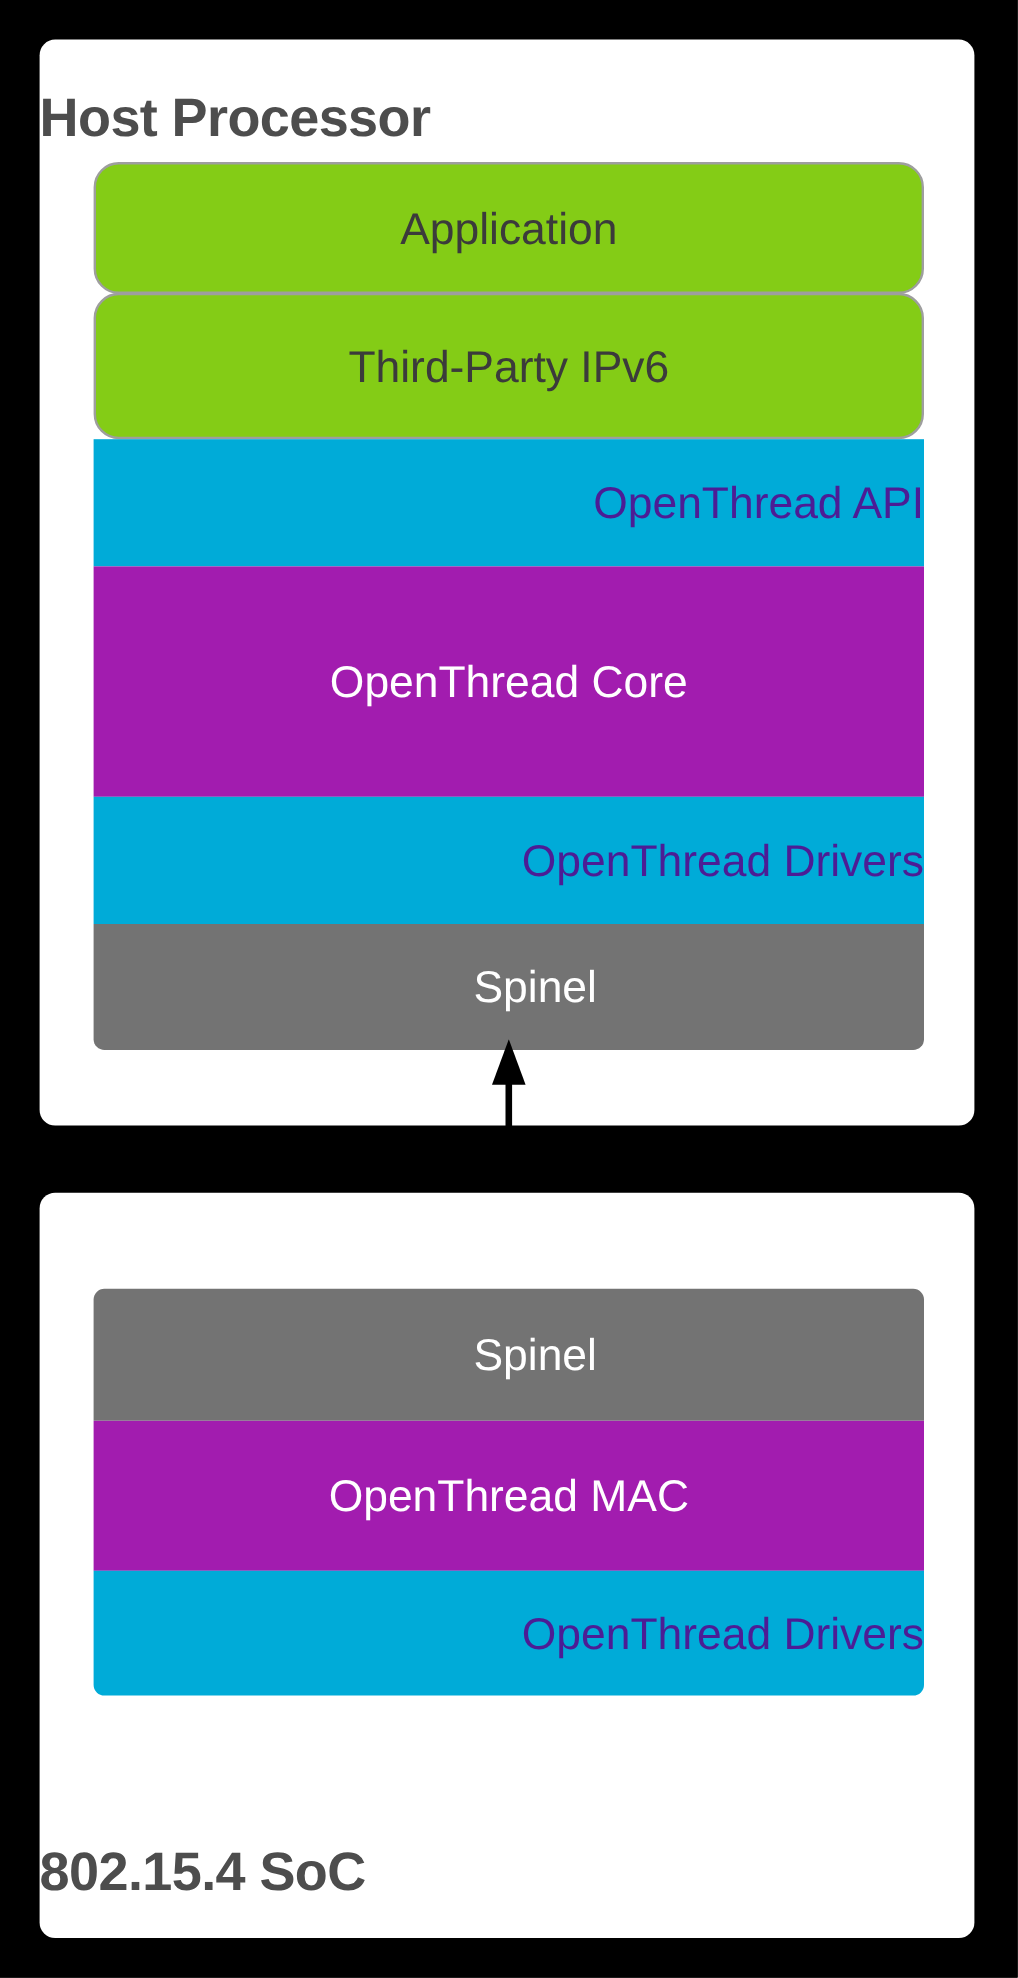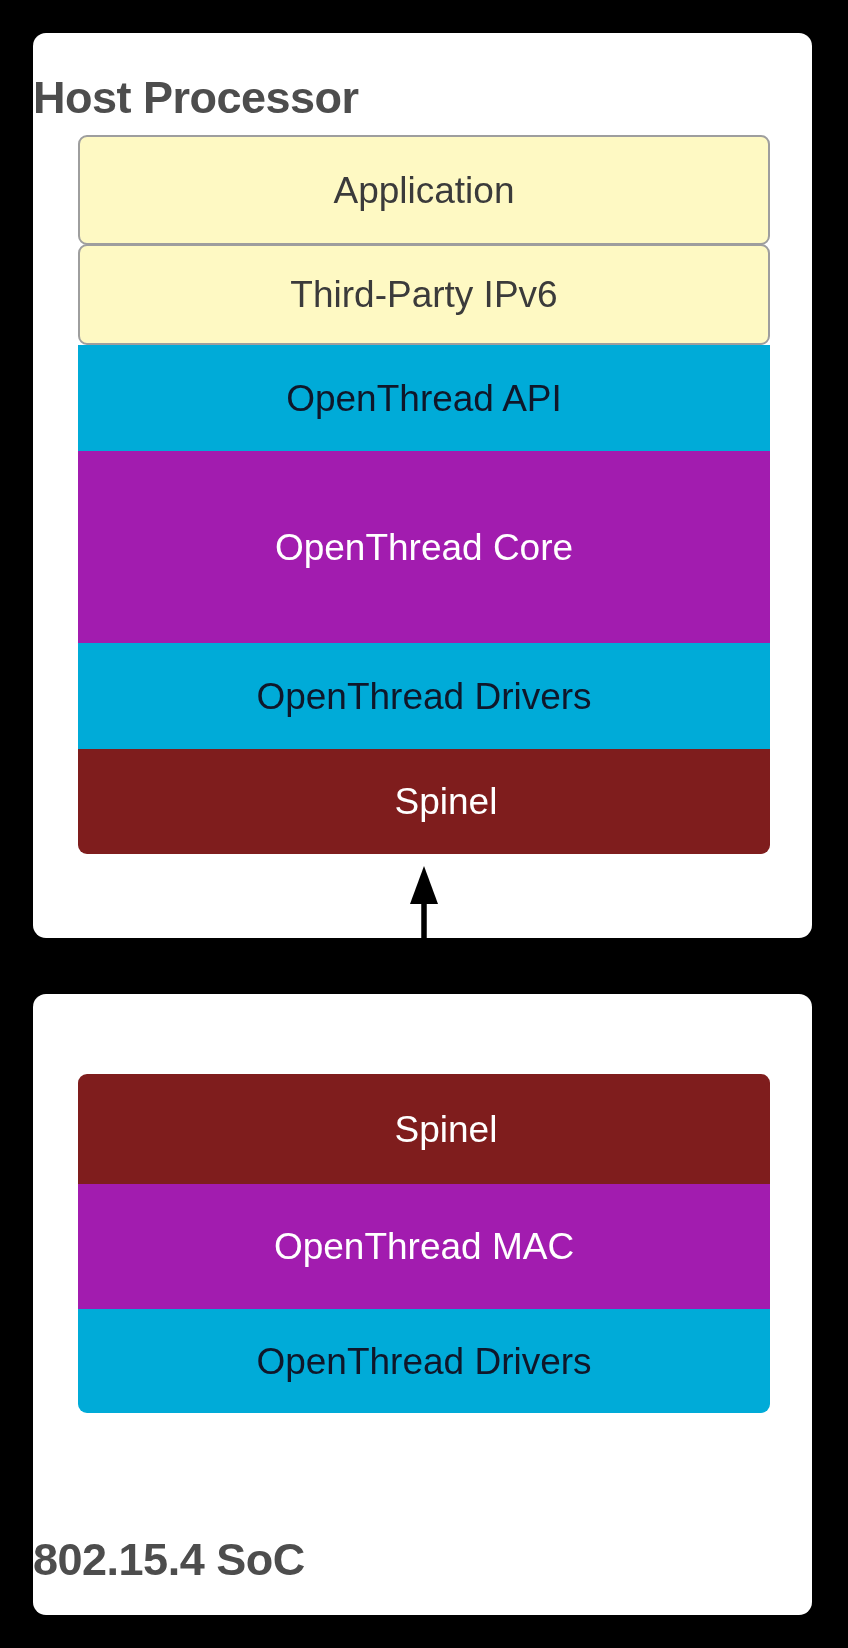--- a/index.html
+++ b/index.html
@@ -58,35 +58,35 @@
     justify-content: center;
     text-align: center;
     font-size: 37px;
     line-height: 1;
     white-space: nowrap;
   }
   .layer span { display: block; }
 
   
   .layer.neutral {
-    background: #fef9c3;
+    background: #84cc16;
     border: 2.5px solid #9e9e9e;
-    border-radius: 9px;
+    border-radius: 21px;
     color: #3b3b3b;
   }
   
   .layer.api,
-  .layer.drivers { background: #00abd8; color: #0f172a; }
+  .layer.drivers { background: #00abd8; color: #4c1d95; justify-content: flex-end; }
   .layer.core,
   .layer.mac     { background: #a21caf; color: #ffffff; }
-  .layer.spinel  { background: #7f1d1d; color: #ffffff; padding-left: 44px; }
+  .layer.spinel  { background: #737373; color: #ffffff; padding-left: 44px; }
 
   
   #l-application    { height: 110px; }
-  #l-thirdparty     { height: 101px; margin-top: -1px; }
+  #l-thirdparty     { height: 122px; margin-top: -1px; }
   #l-api            { height: 106px; }
   #l-core           { height: 192px; }
   #l-drivers-host   { height: 106px; }
   #l-spinel-host    { height: 105px; border-radius: 0 0 9px 9px; }
 
   
   #l-spinel-soc     { height: 110px; border-radius: 9px 9px 0 0; }
   #l-mac            { height: 125px; }
   #l-drivers-soc    { height: 104px; border-radius: 0 0 9px 9px; }
 

